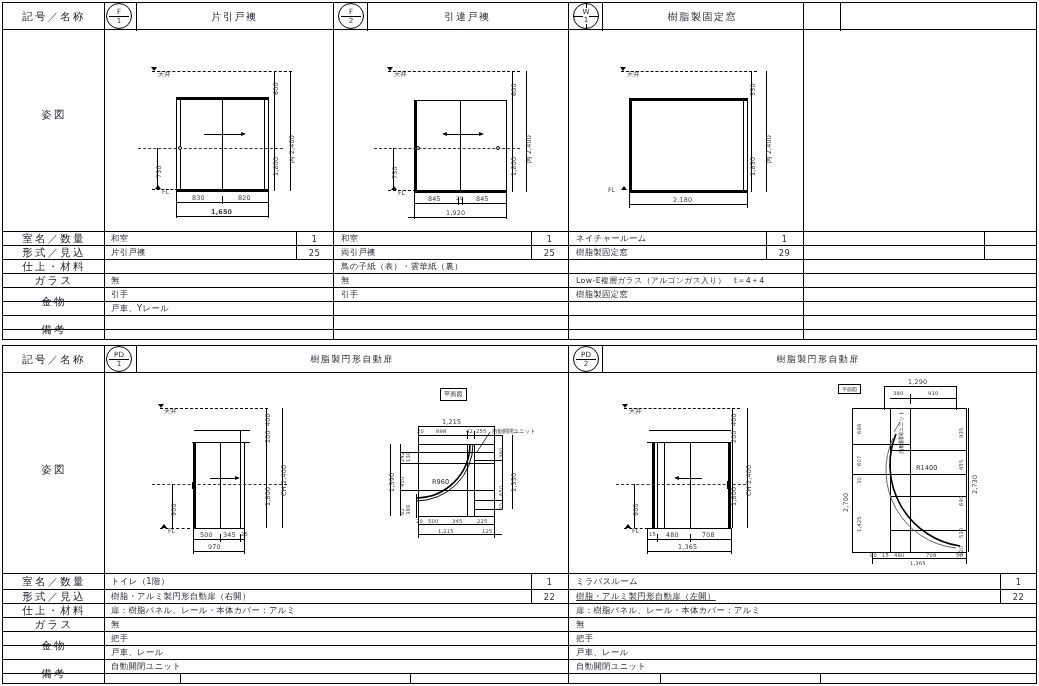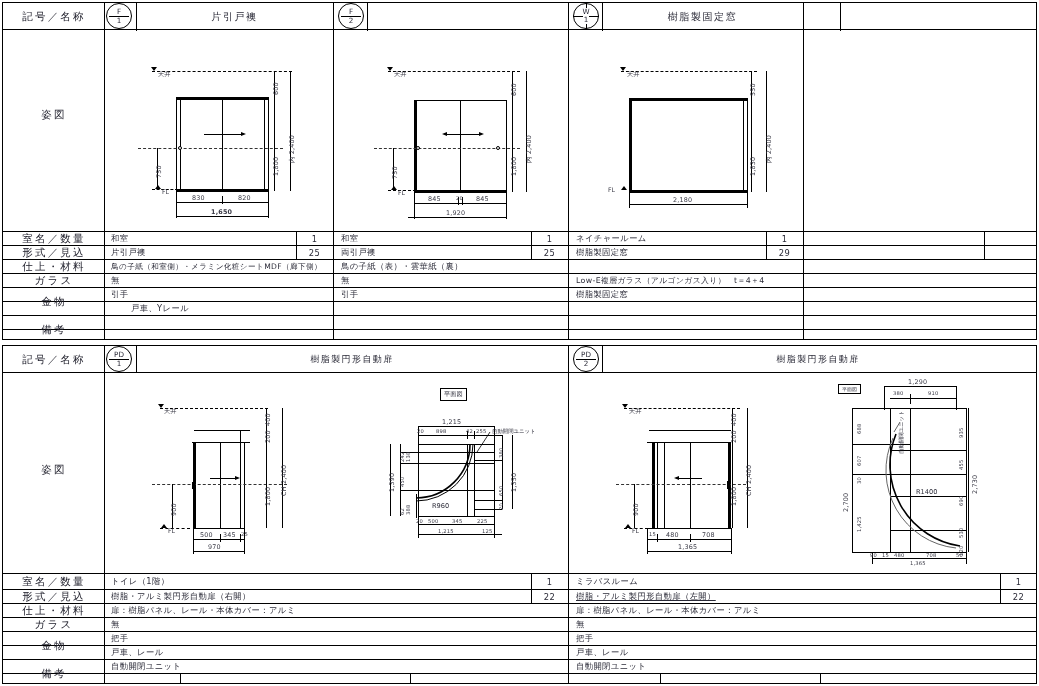--- a/index.html
+++ b/index.html
@@ -113,21 +113,20 @@
     color: #2b2b38;
     padding: 1px 3px;
     background: #fff;
     white-space: nowrap;
   }
   .radlbl {
     position: absolute;
     font-size: 6.6px;
     color: #2b2b38;
     white-space: nowrap;
-    margin-top: 24px;
   }
   .unitlbl {
     position: absolute;
     font-size: 5.4px;
     color: #2b2b38;
     white-space: nowrap;
   }
   .unitlbl.v {
     transform-origin: left top;
     transform: rotate(-90deg);
@@ -193,24 +192,23 @@
     <span class="t">F</span>
     <span class="bar"></span>
     <span class="b">1</span>
   </div>
   <div class="cell ctr" style="left:137px; top:4px; width:195px; height:25px; font-size:10px; letter-spacing:1.6px;">片引戸襖</div>
 
   <div class="cell pad" style="left:106px; top:232px; width:188px; height:13px;">和室</div>
   <div class="cell ctr" style="left:297px; top:232px; width:35px; height:13px;">1</div>
   <div class="cell pad" style="left:106px; top:246px; width:188px; height:13px;">片引戸襖</div>
   <div class="cell ctr" style="left:297px; top:246px; width:35px; height:13px;">25</div>
-  <div class="cell pad" style="left:106px; top:260px; width:226px; height:13px; font-size:7.6px;">鳥の子紙（和室側）・メラミン化粧シートMDF（廊下側）</div>
   <div class="cell pad" style="left:106px; top:274px; width:226px; height:13px;">無</div>
   <div class="cell pad" style="left:106px; top:288px; width:226px; height:13px;">引手</div>
-  <div class="cell pad" style="left:106px; top:302px; width:226px; height:13px;margin-left:20px;">戸車、Yレール</div>
+  <div class="cell pad" style="left:106px; top:302px; width:226px; height:13px;">戸車、Yレール</div>
   <div class="cell pad" style="left:106px; top:316px; width:226px; height:13px;"></div>
   <div class="cell pad" style="left:106px; top:330px; width:226px; height:9px;"></div>
 
   <div class="dwg" style="left:138px; top:58px; width:190px; height:170px;">
 
     <div class="dash-h" style="left:14px; top:13px; width:140px;"></div>
     <div class="tri-d" style="left:13px; top:9px;"></div>
     <div class="lvl" style="left:20px; top:12px;">天井</div>
 
     <div class="heavy-h" style="left:38px; top:39px; width:92px;"></div>
@@ -247,20 +245,21 @@
     <div class="lvl" style="left:24px; top:130px;">FL</div>
     <div class="thin-v" style="left:19px; top:90px; height:42px;"></div>
     <div class="dim v" style="left:17px; top:120px;">750</div>
   </div>
 
   <div class="bubble" style="left:338px; top:3px;">
     <span class="t">F</span>
     <span class="bar"></span>
     <span class="b">2</span>
   </div>
+  <div class="cell ctr" style="left:368px; top:4px; width:199px; height:25px; font-size:10px; letter-spacing:1.6px;">引違戸襖</div>
 
   <div class="cell pad" style="left:336px; top:232px; width:192px; height:13px;">和室</div>
   <div class="cell ctr" style="left:532px; top:232px; width:35px; height:13px;">1</div>
   <div class="cell pad" style="left:336px; top:246px; width:192px; height:13px;">両引戸襖</div>
   <div class="cell ctr" style="left:532px; top:246px; width:35px; height:13px;">25</div>
   <div class="cell pad" style="left:336px; top:260px; width:230px; height:13px;">鳥の子紙（表）・雲華紙（裏）</div>
   <div class="cell pad" style="left:336px; top:274px; width:230px; height:13px;">無</div>
   <div class="cell pad" style="left:336px; top:288px; width:230px; height:13px;">引手</div>
   <div class="cell pad" style="left:336px; top:316px; width:230px; height:13px;"></div>
   <div class="cell pad" style="left:336px; top:330px; width:230px; height:9px;"></div>

